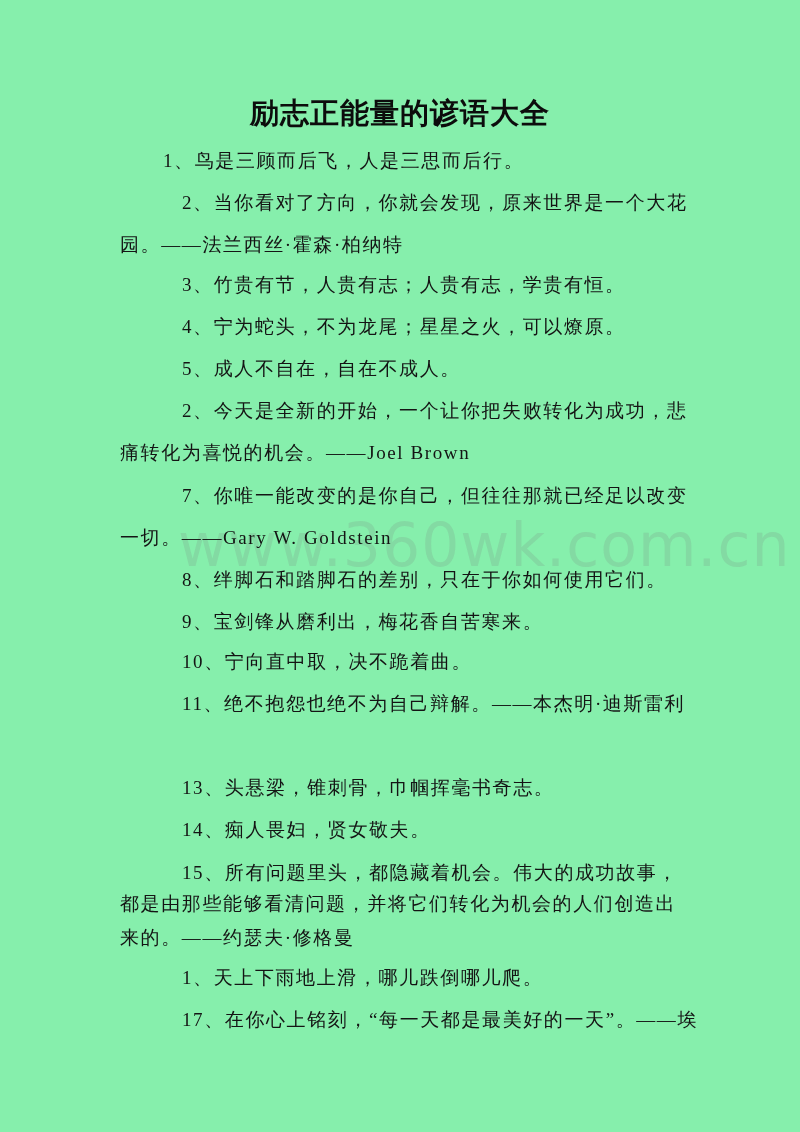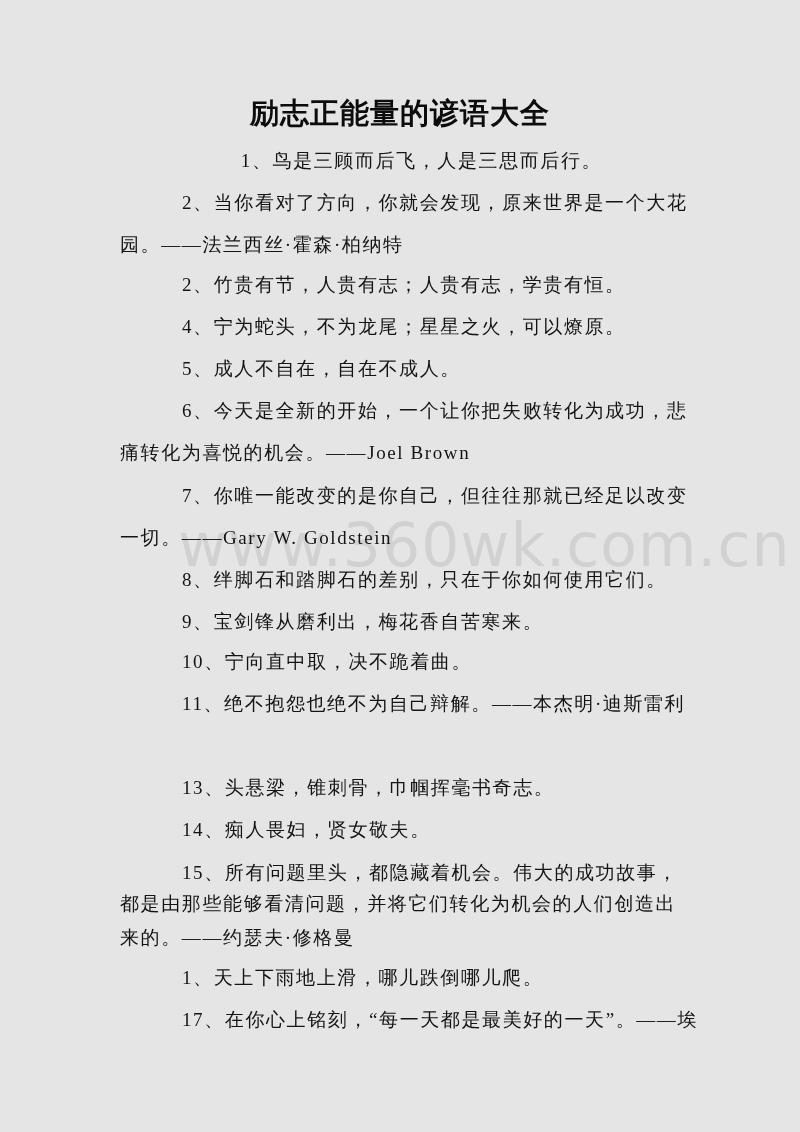--- a/index.html
+++ b/index.html
@@ -1,51 +1,51 @@
 <!DOCTYPE html>
 <html><head>
 <meta charset="utf-8">
 <style>
   html, body { margin: 0; padding: 0; background: #ffffff; }
   body { width: 800px; height: 1132px; position: relative; overflow: hidden;
          font-family: "Liberation Serif", "DejaVu Serif", serif; color: #111111; }
-  .page { position: absolute; left: 0; top: 0; width: 800px; height: 1132px; background: #e5e5e5; }
+  .page { position: absolute; left: 0; top: 0; width: 800px; height: 1132px; background: #86efac; }
   .title { position: absolute; left: 0; width: 800px; top: 94px; text-align: center;
            font-family: "DejaVu Sans", "Liberation Sans", sans-serif; font-weight: bold;
            font-size: 29px; line-height: 38px; letter-spacing: 1px; color: #0c0c0c; }
   .line { position: absolute; left: 120px; width: 560px; white-space: nowrap;
           font-size: 19px; line-height: 26px; letter-spacing: 1.6px; color: #141414; }
   .indent { padding-left: 62px; box-sizing: border-box; }
-  .indent1 { padding-left: 43px; box-sizing: border-box; text-align: center; }
+  .indent1 { padding-left: 43px; box-sizing: border-box; }
   .watermark { position: absolute; left: 178px; top: 512px; width: 440px;
                font-family: "DejaVu Sans", "Liberation Sans", sans-serif; font-size: 60px;
                line-height: 66px; color: rgba(120,120,120,0.18); letter-spacing: 1px;
                pointer-events: none; white-space: nowrap; }
 </style>
 </head>
 <body>
 
 <div class="page">
 
   <div class="title">励志正能量的谚语大全</div>
 
   <div class="watermark">www.360wk.com.cn</div>
 
   <div class="line indent1" style="top:148px">1、鸟是三顾而后飞，人是三思而后行。</div>
 
   <div class="line indent" style="top:190px">2、当你看对了方向，你就会发现，原来世界是一个大花</div>
   <div class="line" style="top:232px">园。——法兰西丝·霍森·柏纳特</div>
 
-  <div class="line indent" style="top:272px">2、竹贵有节，人贵有志；人贵有志，学贵有恒。</div>
+  <div class="line indent" style="top:272px">3、竹贵有节，人贵有志；人贵有志，学贵有恒。</div>
 
   <div class="line indent" style="top:314px">4、宁为蛇头，不为龙尾；星星之火，可以燎原。</div>
 
   <div class="line indent" style="top:356px">5、成人不自在，自在不成人。</div>
 
-  <div class="line indent" style="top:398px">6、今天是全新的开始，一个让你把失败转化为成功，悲</div>
+  <div class="line indent" style="top:398px">2、今天是全新的开始，一个让你把失败转化为成功，悲</div>
   <div class="line" style="top:440px">痛转化为喜悦的机会。——Joel Brown</div>
 
   <div class="line indent" style="top:483px">7、你唯一能改变的是你自己，但往往那就已经足以改变</div>
   <div class="line" style="top:525px">一切。——Gary W. Goldstein</div>
 
   <div class="line indent" style="top:567px">8、绊脚石和踏脚石的差别，只在于你如何使用它们。</div>
 
   <div class="line indent" style="top:609px">9、宝剑锋从磨利出，梅花香自苦寒来。</div>
 
   <div class="line indent" style="top:649px">10、宁向直中取，决不跪着曲。</div>

